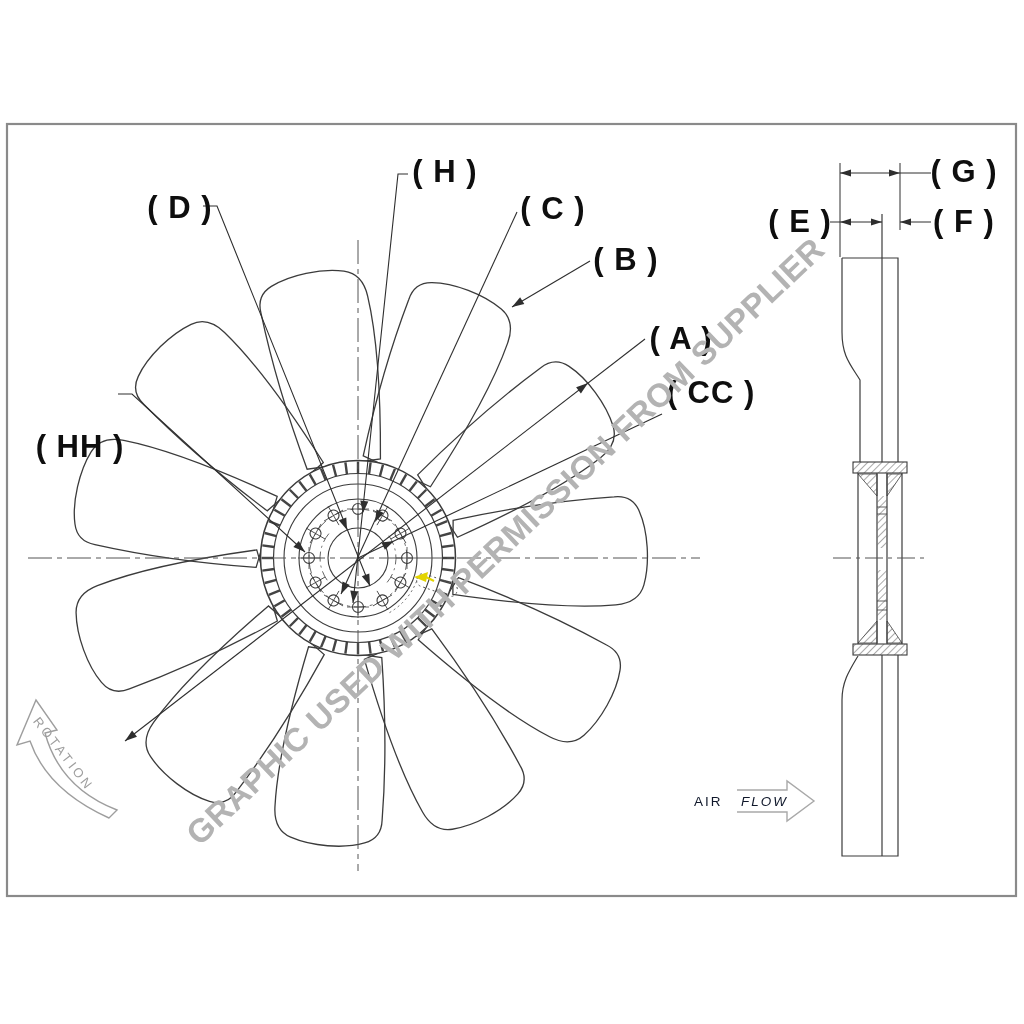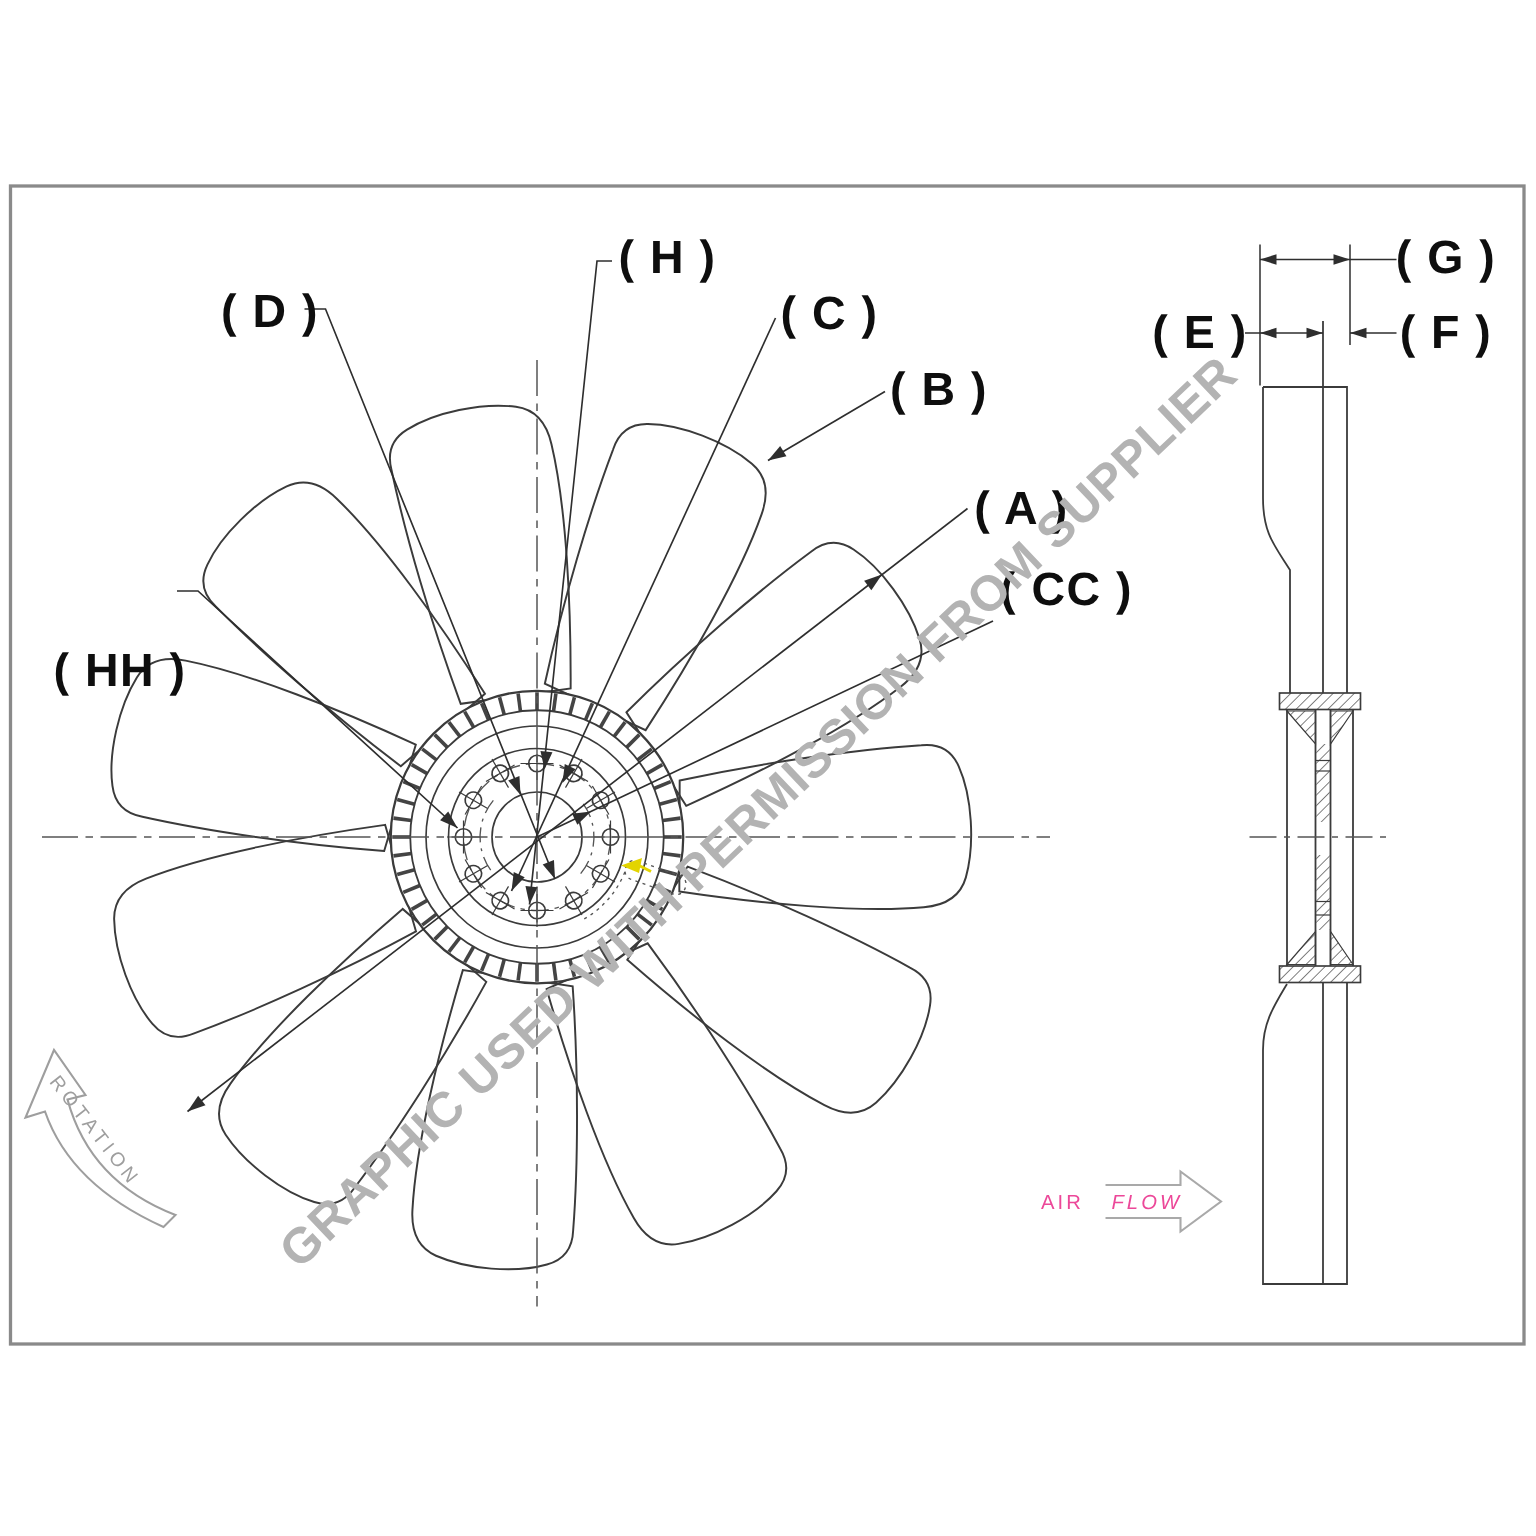--- a/index.html
+++ b/index.html
@@ -1,21 +1,21 @@
 <!DOCTYPE html>
 <html><head>
 <meta charset="utf-8">
 <style>
   html,body{margin:0;padding:0;background:#fff;}
   #stage{position:relative;width:1024px;height:1024px;background:#fff;overflow:hidden;
          font-family:"Liberation Sans",sans-serif;}
   #dwg{position:absolute;left:0;top:0;}
   .callout{position:absolute;transform:translate(-50%,-50%);white-space:nowrap;
            font-weight:700;font-size:31px;letter-spacing:1px;color:#0e0e0e;}
-  .gray-note{position:absolute;color:#ec4899;font-weight:400;white-space:nowrap;}
+  .gray-note{position:absolute;color:#0f172a;font-weight:400;white-space:nowrap;}
   #rotation-label{left:42px;top:714px;font-size:13px;letter-spacing:3px;color:#9e9e9e;
            transform:rotate(52deg);transform-origin:0 0;}
   #air-label{left:694px;top:794px;font-size:13.5px;letter-spacing:2px;}
   #flow-label{left:741px;top:794px;font-size:13.5px;letter-spacing:2px;font-style:italic;}
   #watermark{position:absolute;left:192px;top:820px;transform:rotate(-43.5deg);
            transform-origin:0% 50%;font-size:33px;font-weight:600;letter-spacing:.5px;
            color:#b3b3b3;white-space:nowrap;}
 </style>
 </head>
 <body>

